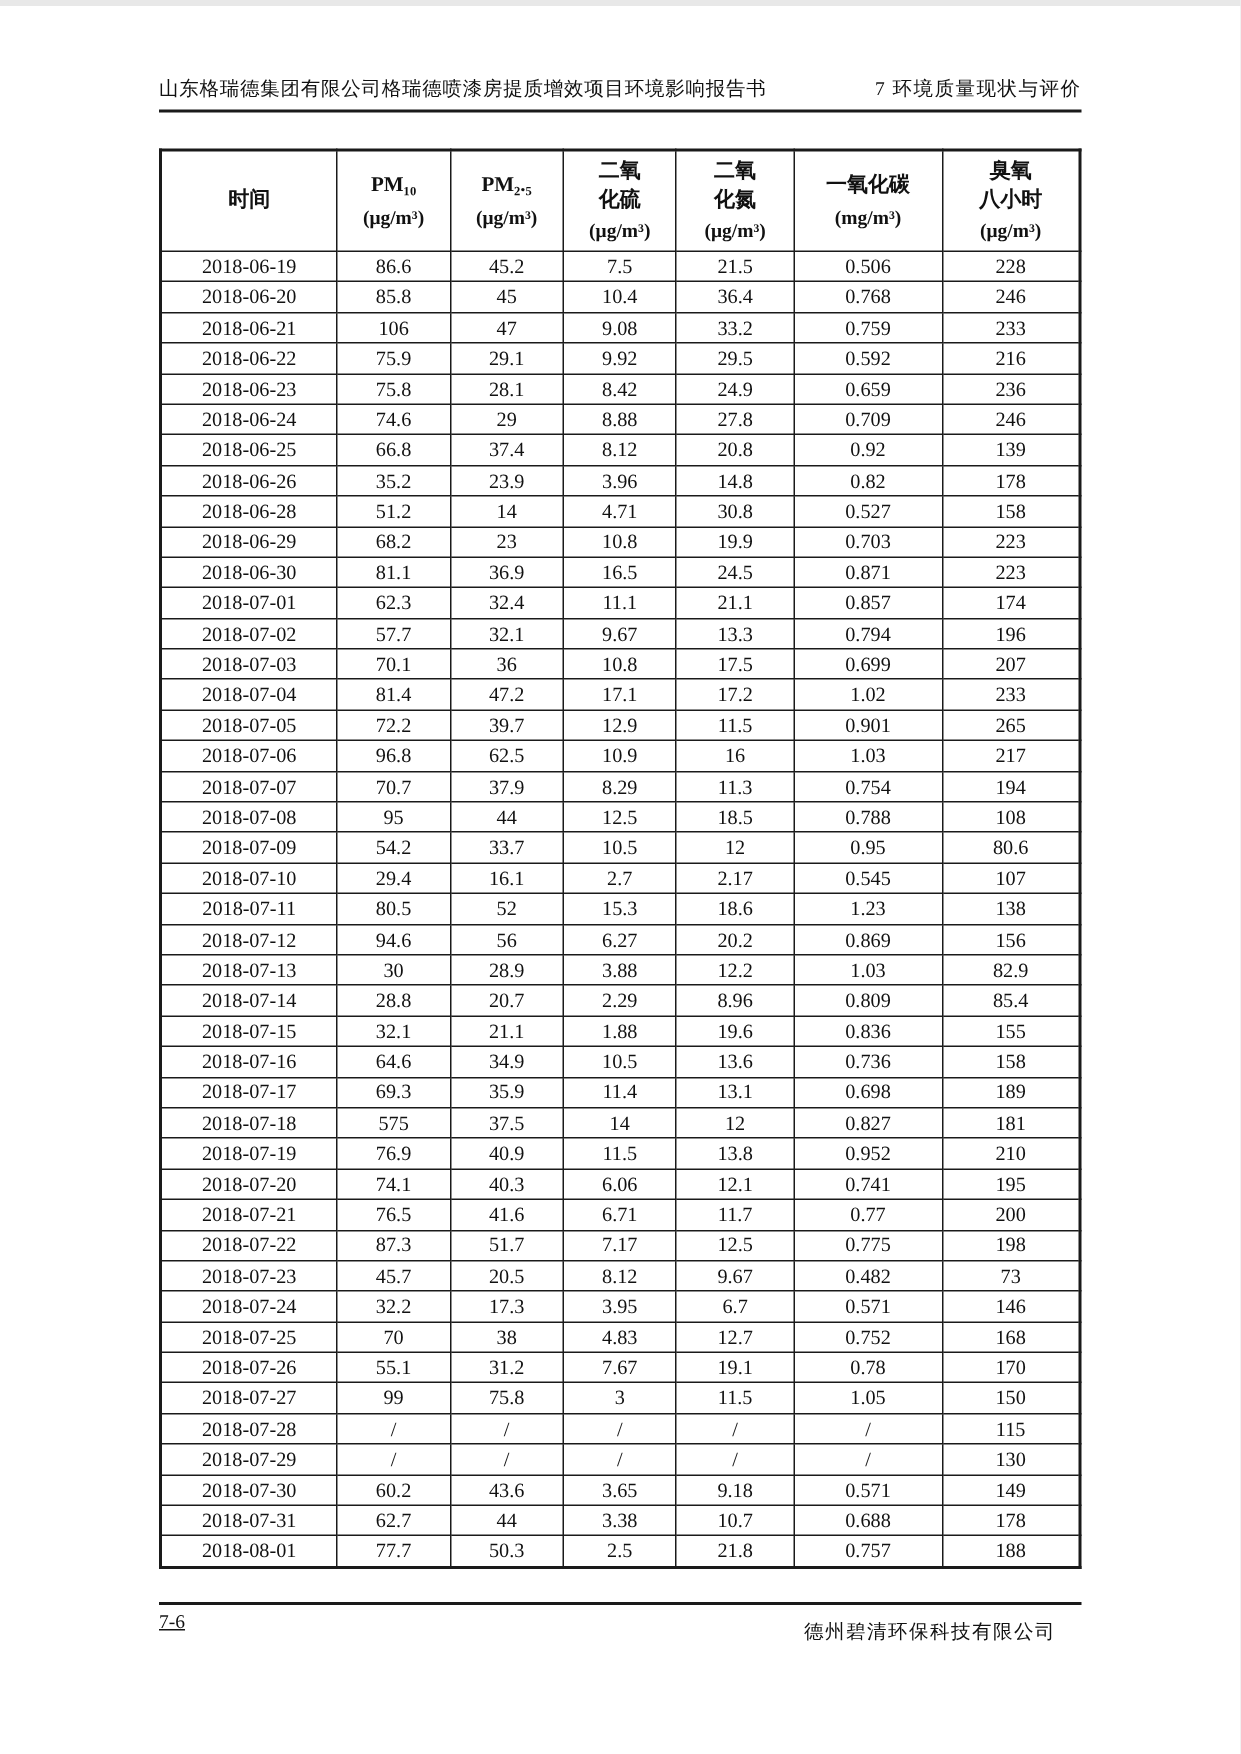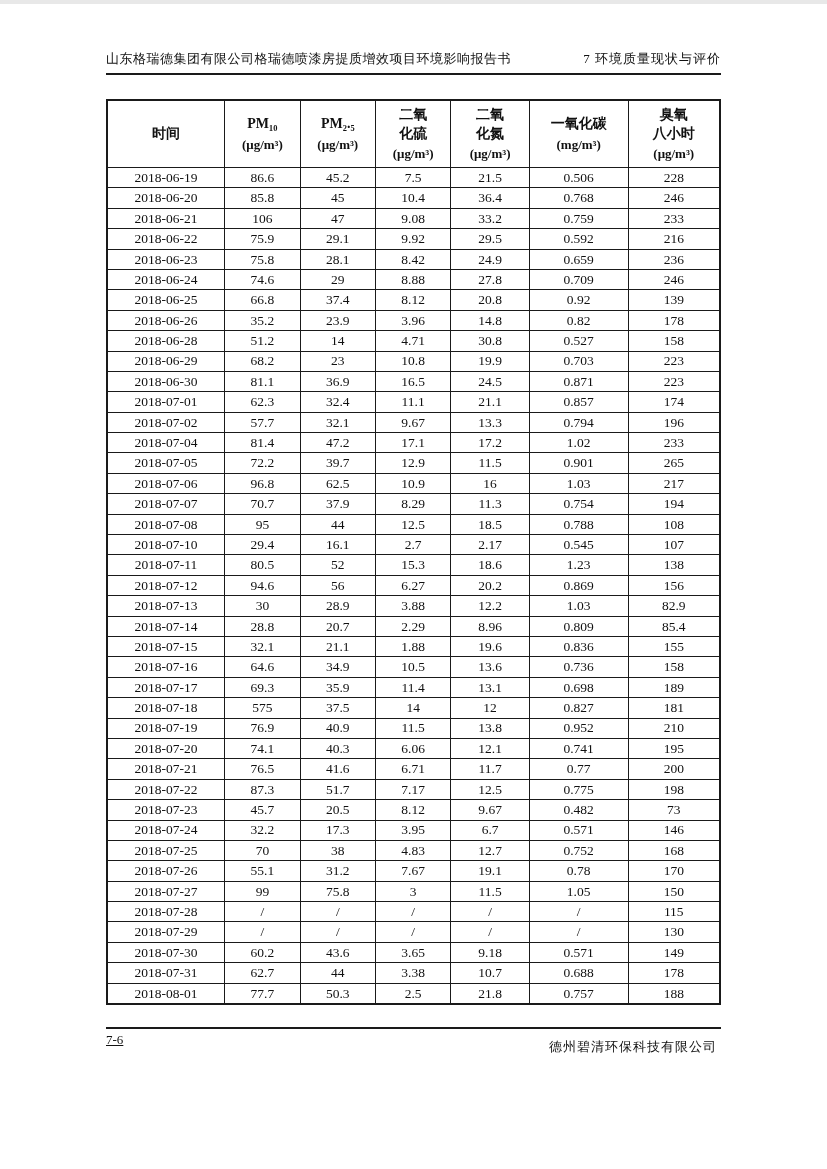--- a/index.html
+++ b/index.html
@@ -71,21 +71,21 @@
   .page-number {
     position: absolute;
     left: 0; right: 0;
     top: 3px;
     text-align: left;
     font-size: 13px;
     text-decoration: underline;
   }
   .footer-company {
     position: absolute;
-    right: 4px;
+    right: 17px;
     top: 9px;
     font-size: 13px;
     letter-spacing: 1px;
   }
 </style>
 </head>
 <body>
 
 <div class="page">
 
@@ -251,20 +251,29 @@
         <tr>
           <td>2018-07-02</td>
           <td>57.7</td>
           <td>32.1</td>
           <td>9.67</td>
           <td>13.3</td>
           <td>0.794</td>
           <td>196</td>
         </tr>
         <tr>
+          <td>2018-07-03</td>
+          <td>70.1</td>
+          <td>36</td>
+          <td>10.8</td>
+          <td>17.5</td>
+          <td>0.699</td>
+          <td>207</td>
+        </tr>
+        <tr>
           <td>2018-07-04</td>
           <td>81.4</td>
           <td>47.2</td>
           <td>17.1</td>
           <td>17.2</td>
           <td>1.02</td>
           <td>233</td>
         </tr>
         <tr>
           <td>2018-07-05</td>
@@ -296,20 +305,29 @@
         <tr>
           <td>2018-07-08</td>
           <td>95</td>
           <td>44</td>
           <td>12.5</td>
           <td>18.5</td>
           <td>0.788</td>
           <td>108</td>
         </tr>
         <tr>
+          <td>2018-07-09</td>
+          <td>54.2</td>
+          <td>33.7</td>
+          <td>10.5</td>
+          <td>12</td>
+          <td>0.95</td>
+          <td>80.6</td>
+        </tr>
+        <tr>
           <td>2018-07-10</td>
           <td>29.4</td>
           <td>16.1</td>
           <td>2.7</td>
           <td>2.17</td>
           <td>0.545</td>
           <td>107</td>
         </tr>
         <tr>
           <td>2018-07-11</td>

